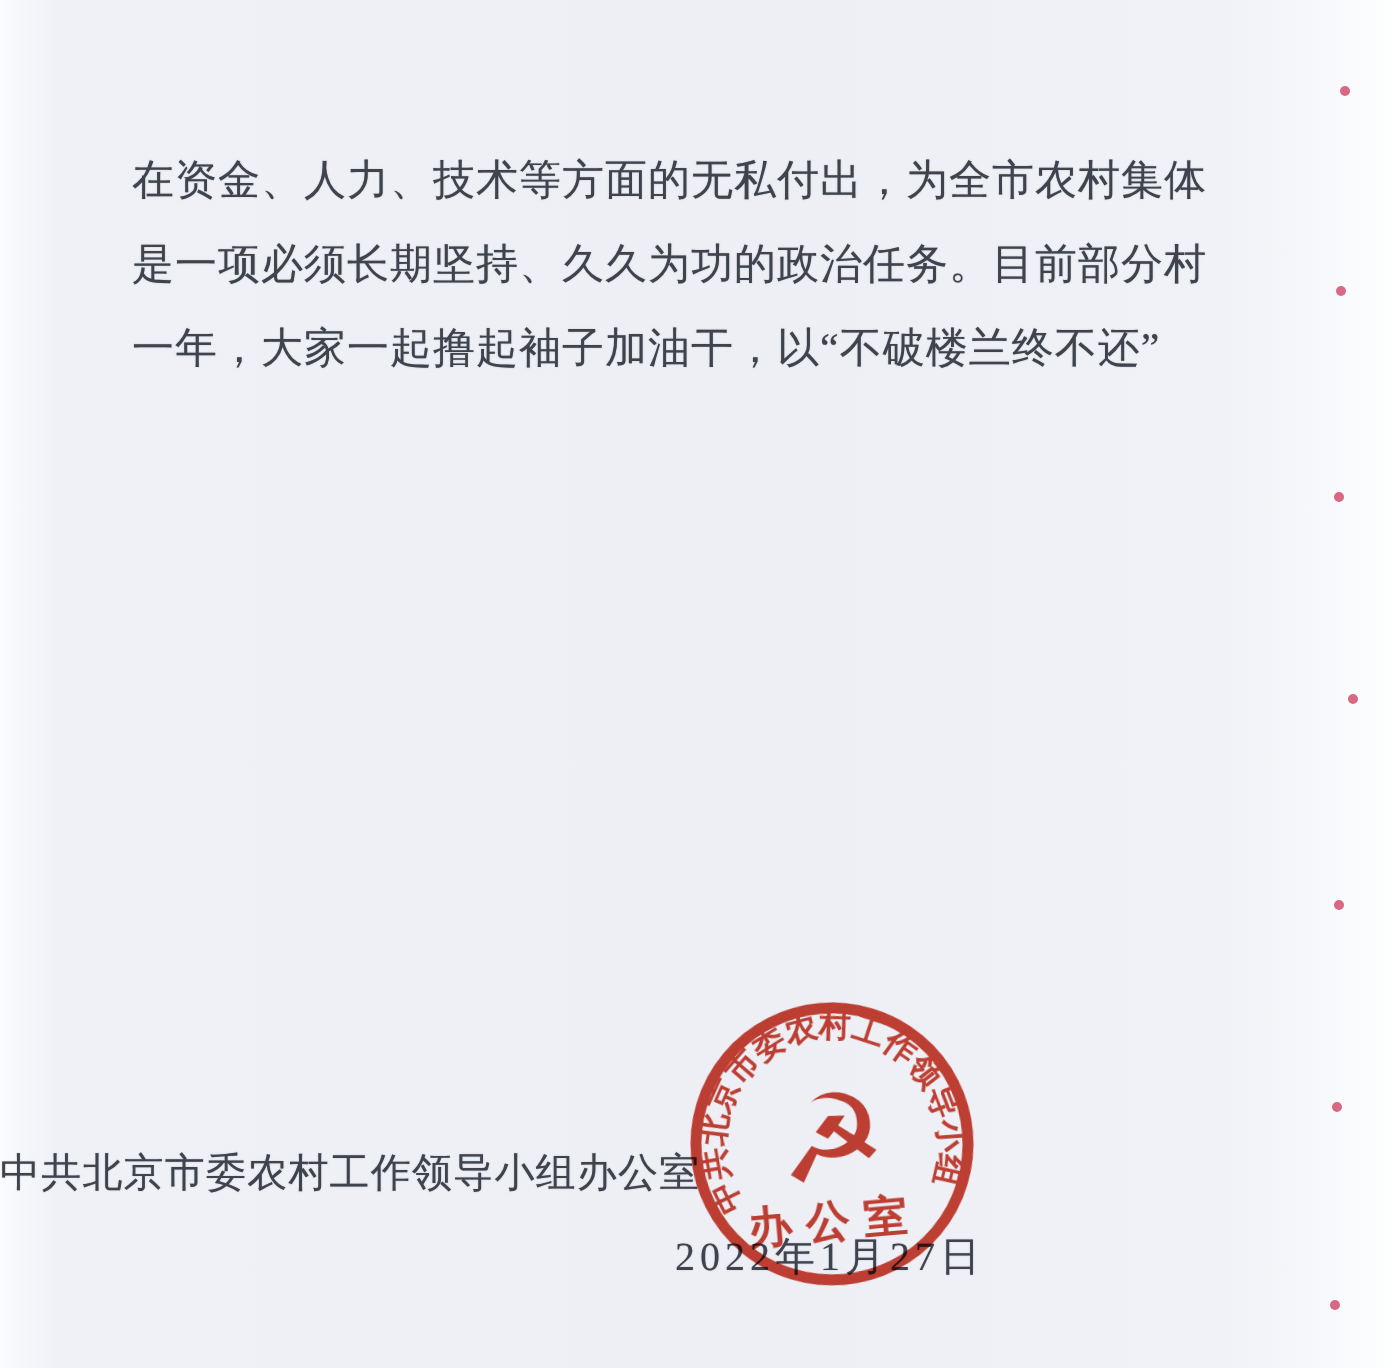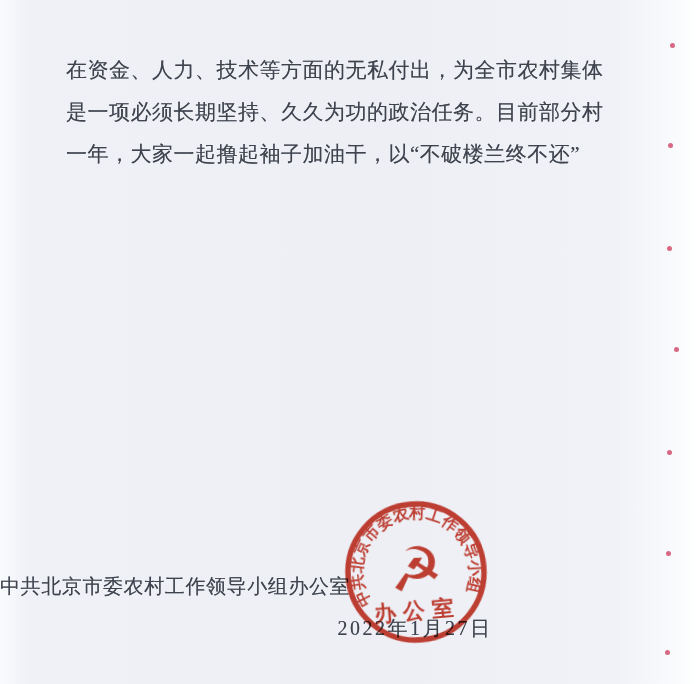--- a/index.html
+++ b/index.html
@@ -2,21 +2,21 @@
 <html><head>
 <meta charset="utf-8">
 <style>
   html,body{margin:0;padding:0;background:#fff;}
   .page{
     position:relative;width:700px;height:684px;overflow:hidden;
     font-family:"Liberation Serif","DejaVu Serif",serif;
     background:linear-gradient(90deg,#fafbfd 0%,#eff1f7 4%,#edeff5 55%,#f0f2f7 88%,#f7f9fc 95%,#ffffff 100%);
   }
   .body-text{
-    position:absolute;left:66px;top:49px;width:548px;
+    position:absolute;left:66px;top:69px;width:548px;
     color:#3e434e;font-size:21px;letter-spacing:.5px;
     text-shadow:0 0 .6px rgba(62,67,78,.5);
   }
   .bl{height:42.2px;display:flex;align-items:center;white-space:pre;}
   .bl.indent{padding-left:43px;}
   .sig{
     position:absolute;top:573px;left:0;width:594px;text-align:left;
     color:#3e434e;font-size:20px;letter-spacing:.6px;
     text-shadow:0 0 .6px rgba(62,67,78,.5);
   }

